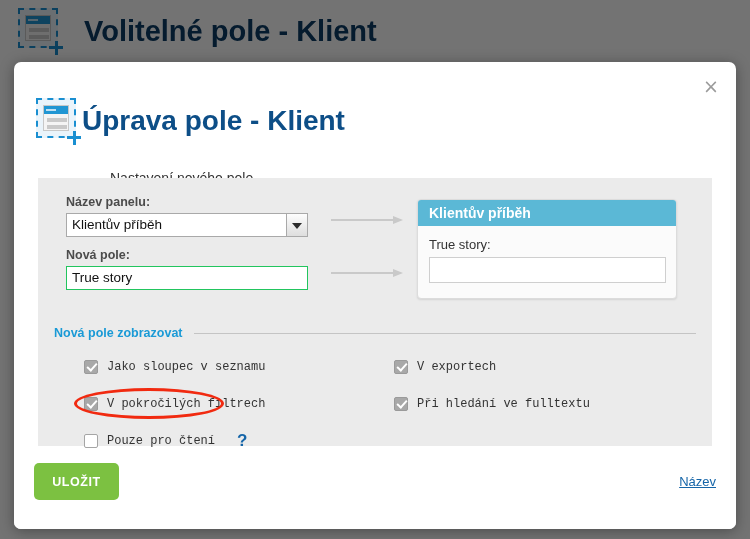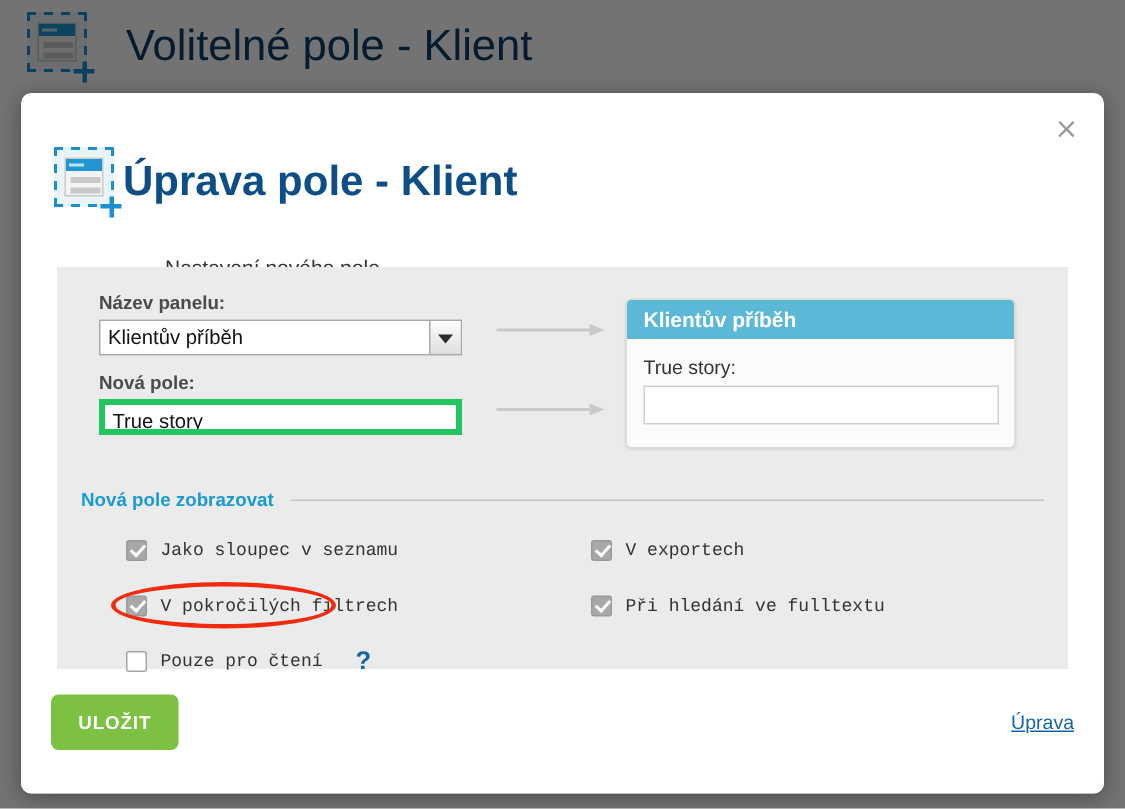--- a/index.html
+++ b/index.html
@@ -14,21 +14,21 @@
   
   #bg-page {
     position: absolute; left: 0; top: 0; width: 750px; height: 539px;
     background: #ffffff;
   }
   #bg-header {
     position: absolute; left: 0; top: 0; width: 750px; height: 62px;
     display: flex; align-items: center;
   }
   #bg-title {
-    font-size: 29px; color: #0d3d66; margin-left: 20px; font-weight: normal;
+    font-size: 29px; color: #0d3d66; margin-left: 20px; font-weight: bold;
     white-space: nowrap;
   }
   #bg-footer-strip {
     position: absolute; left: 0; bottom: 0; width: 750px; height: 33px;
     background: #ffffff;
   }
 
   
   #overlay {
     position: absolute; left: 0; top: 0; width: 750px; height: 539px;
@@ -125,21 +125,21 @@
   .select-btn .caret {
     position: absolute; left: 5px; top: 9px;
     width: 0; height: 0;
     border-left: 5.5px solid transparent;
     border-right: 5.5px solid transparent;
     border-top: 6px solid #2b2b2b;
   }
 
   .text-input {
     width: 242px; height: 24px;
-    border: 4px solid #22c55e; background: #ffffff;
+    border: 1px solid #22c55e; background: #ffffff;
     font-size: 13.5px; color: #111; line-height: 22px;
     padding-left: 5px; overflow: hidden; white-space: nowrap;
   }
 
   .field-block { margin-bottom: 11px; }
 
   
   .arrow { position: absolute; width: 72px; height: 8px; }
   .arrow .shaft {
     position: absolute; left: 0; top: 3px; width: 62px; height: 2px;
@@ -375,16 +375,16 @@
 
         </div>
 
       </div>
     </div>
 
   </div>
 
   <div id="modal-footer">
     <button id="save-button">ULOŽIT</button>
-    <span id="close-link">Úprava</span>
+    <span id="close-link">Název</span>
   </div>
 
 </div>
 
 </body></html>

